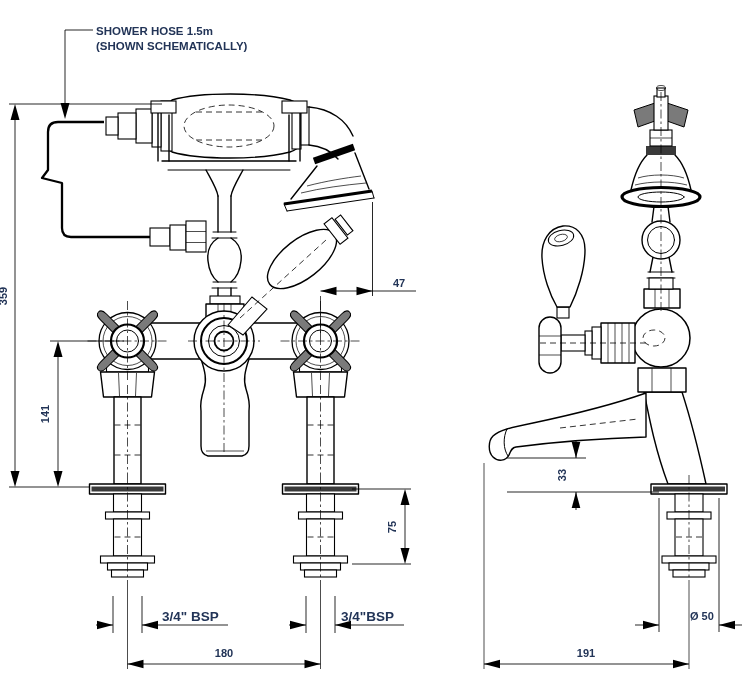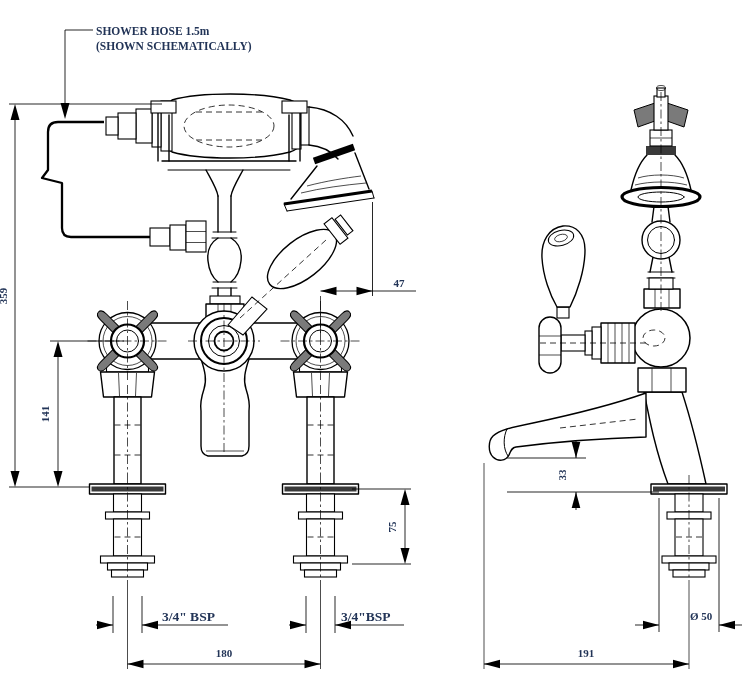--- a/index.html
+++ b/index.html
@@ -1,17 +1,17 @@
 <!DOCTYPE html>
 <html style="--line: #000000; --dimension_text: #223457; --handle_spoke: #7a7a7a; --background: #ffffff;"><head>
 <meta charset="utf-8">
 <style>
   html,body{margin:0;padding:0;background:#fff;}
   .canvas{position:relative;width:745px;height:680px;background:var(--background,#fff);overflow:hidden;
-          font-family:Liberation Serif, serif;}
+          font-family:Liberation Sans, sans-serif;}
   svg{display:block;}
   
   .ln1 {stroke:var(--line,#000);stroke-width:1.4;fill:none;stroke-linecap:round;stroke-linejoin:round;}
   .ln1f{stroke:var(--line,#000);stroke-width:1.4;fill:#fff;stroke-linejoin:round;}
   .ln0 {stroke:var(--line,#000);stroke-width:1;fill:none;stroke-linecap:round;}
   .ln0f{stroke:var(--line,#000);stroke-width:1.1;fill:#fff;}
   .lt  {stroke:var(--line,#000);stroke-width:.7;fill:none;}
   .dim {stroke:var(--line,#000);stroke-width:.85;fill:none;}
   .arr {fill:var(--line,#000);stroke:none;}
   .dash{stroke:var(--line,#000);stroke-width:.8;stroke-dasharray:6 4;fill:none;}

